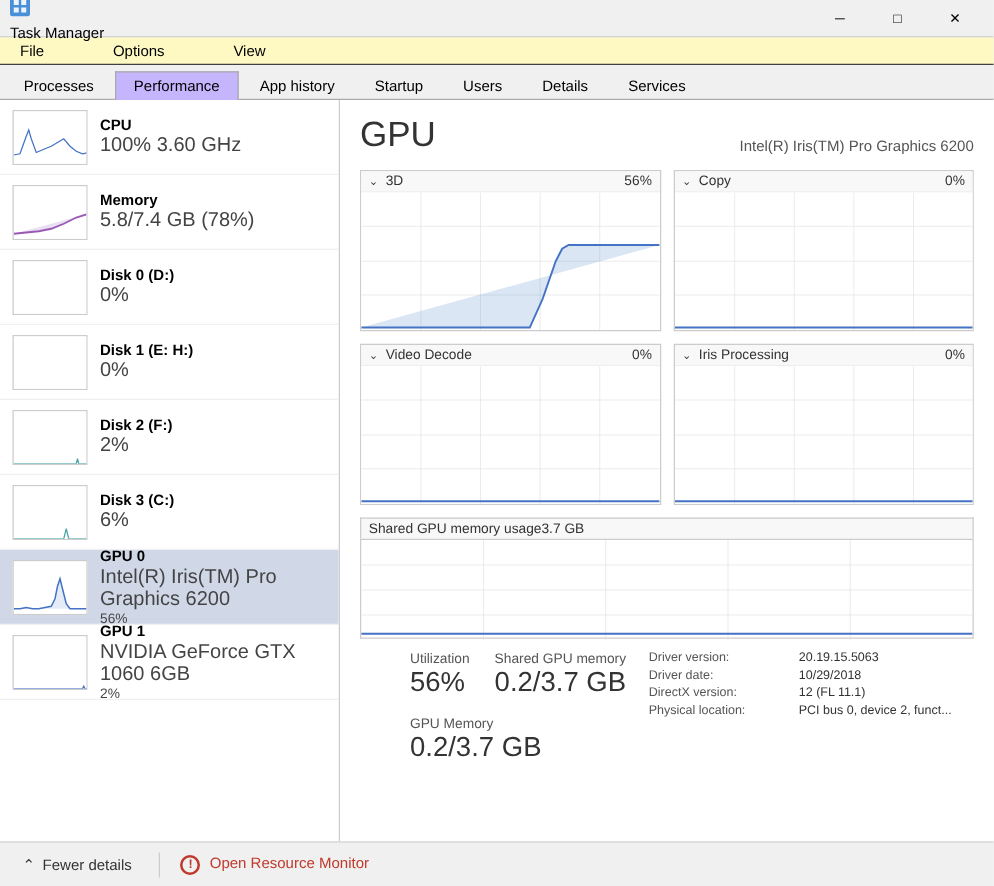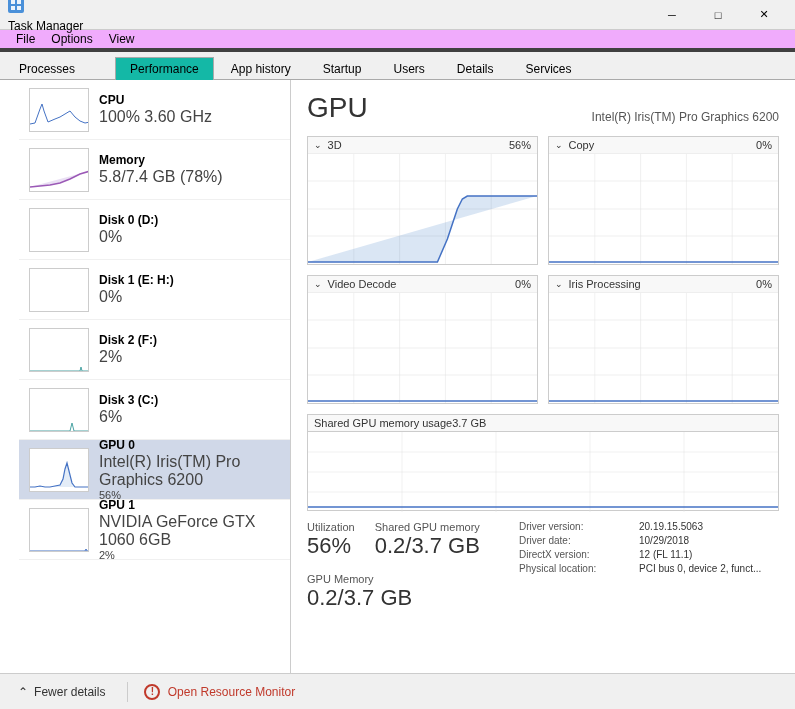--- a/index.html
+++ b/index.html
@@ -15,26 +15,27 @@
       border-bottom: 1px solid #ccc;
       height: 30px;
     }
     .title-bar-left { display: flex; gap: 6px; font-size: 12px; flex-direction: column; }
     .title-bar-icon { width: 16px; height: 16px; background: #4a90d9; border-radius: 2px; display: flex; align-items: center; justify-content: center; }
     .title-bar-controls { display: flex; gap: 0; }
     .title-bar-btn { width: 46px; height: 30px; border: none; background: transparent; cursor: pointer; font-size: 11px; display: flex; align-items: center; justify-content: center; }
 
     
     .menu-bar {
-      background: #f0abfc;
+      background: #fef9c3;
       display: flex;
       align-items: center;
       padding: 2px 8px;
       height: 22px;
-      border-bottom: 4px solid #404040;
+      border-bottom: 1px solid #404040;
+      gap: 39px;
     }
     .menu-item { padding: 2px 8px; cursor: pointer; font-size: 12px; }
 
     
     .tab-bar {
       background: #f0f0f0;
       display: flex;
       align-items: flex-end;
       padding: 0 4px;
       border-bottom: 1px solid #aaa;
@@ -45,32 +46,30 @@
       cursor: pointer;
       font-size: 12px;
       border: 1px solid transparent;
       border-bottom: none;
       margin-right: 2px;
       background: transparent;
       position: relative;
       top: 1px;
     }
     .tab.active {
-      background: #14b8a6;
+      background: #c4b5fd;
       border-color: #aaa;
       border-bottom-color: white;
-      margin-left: 23px;
     }
 
     
     .main-content {
       display: flex;
       height: calc(709px - 30px - 22px - 28px - 36px);
       background: white;
-      padding-left: 19px;
     }
 
     
     .sidebar {
       width: 272px;
       border-right: 1px solid #ccc;
       overflow-y: auto;
       background: white;
     }
     .sidebar-item {
@@ -147,20 +146,21 @@
       height: 80px;
       border: 1px solid #ccc;
       position: relative;
       background: white;
     }
 
     
     .stats-section {
       display: flex;
       gap: 0;
+      margin-left: 40px;
     }
     .stats-left { flex: 1; }
     .stats-right { width: 260px; }
     .stat-group { margin-bottom: 8px; }
     .stat-label { font-size: 11px; color: #555; }
     .stat-value { font-size: 22px; font-weight: 300; color: #333; }
     .stat-row { display: flex; gap: 20px; }
     .info-table { font-size: 10px; }
     .info-row { display: flex; margin-bottom: 3px; }
     .info-key { width: 120px; color: #555; }

